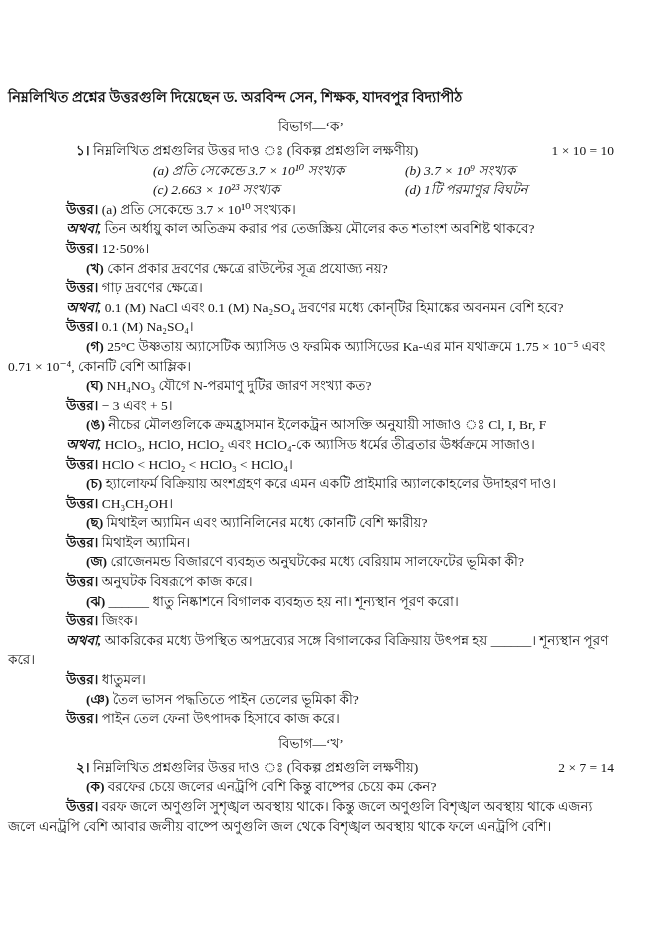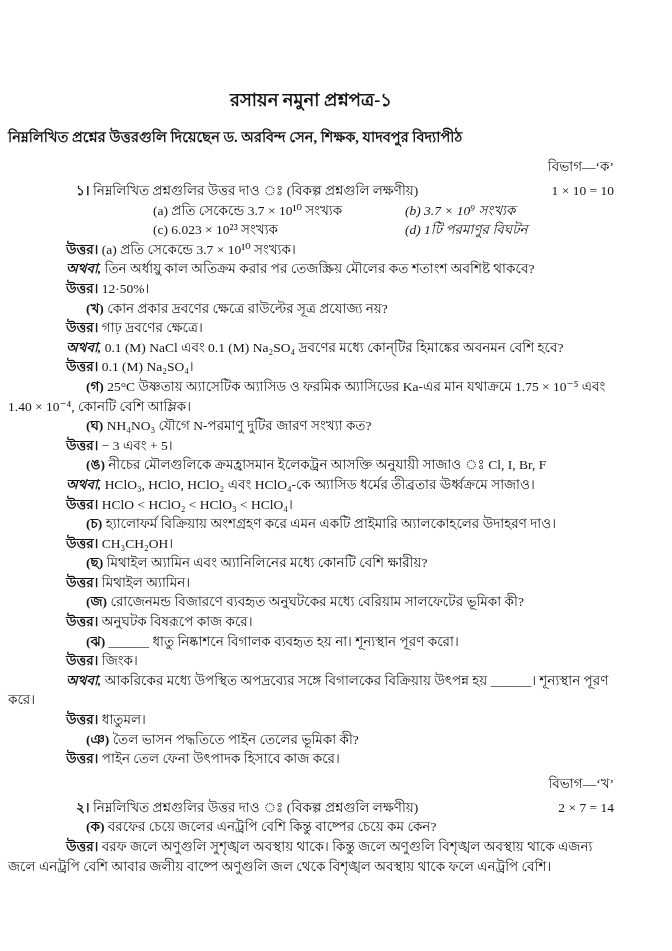--- a/index.html
+++ b/index.html
@@ -16,59 +16,58 @@
   .title{
     margin:0 0 9px 0;text-align:center;
     font-size:18px;font-weight:bold;
   }
   .byline{
     margin:0 0 6px 0;text-align:left;
     font-size:14.5px;font-weight:bold;
   }
   .body p{margin:0;font-size:13.5px;line-height:19.6px;}
   .section{
-    text-align:right;font-size:15.5px;line-height:22px !important;
+    text-align:center;font-size:15.5px;line-height:22px !important;
     margin:4px 0 3px 0 !important;
   }
   .item{text-indent:0;}
   .q{text-indent:78px;}
   .qhead{text-indent:68px;}
   .ans,.or{text-indent:58px;}
   .lbl{font-weight:bold;}
   .or .lbl{font-style:italic;text-align:right;}
   .marks{float:right;font-weight:normal;}
   .options{display:flex;padding-left:145px;}
-  .options .opt:first-child{width:252px;flex:none;}
+  .options .opt:first-child{width:252px;flex:none;font-style:italic;}
   .options .opt:last-child{flex:1;font-style:italic;}
 </style>
 </head>
 <body>
 
 <div class="page">
-  <h1 class="title">রসায়ন নমুনা প্রশ্নপত্র-১</h1>
   <p class="byline">নিম্নলিখিত প্রশ্নের উত্তরগুলি দিয়েছেন ড. অরবিন্দ সেন, শিক্ষক, যাদবপুর বিদ্যাপীঠ</p>
   <div class="body">
       <p class="section">বিভাগ—‘ক’</p>
       <p class="qhead item"><span class="marks">1 × 10 = 10</span><span class="lbl">১।</span><span> নিম্নলিখিত প্রশ্নগুলির উত্তর দাও ঃ (বিকল্প প্রশ্নগুলি লক্ষণীয়)</span></p>
       <p class="options">
         <span class="opt">(a) প্রতি সেকেন্ডে 3.7 × 10¹⁰ সংখ্যক</span>
         <span class="opt">(b) 3.7 × 10⁹ সংখ্যক</span>
       </p>
       <p class="options">
-        <span class="opt">(c) 6.023 × 10²³ সংখ্যক</span>
+        <span class="opt">(c) 2.663 × 10²³ সংখ্যক</span>
         <span class="opt">(d) 1টি পরমাণুর বিঘটন</span>
       </p>
       <p class="ans item"><span class="lbl">উত্তর।</span><span> (a) প্রতি সেকেন্ডে 3.7 × 10¹⁰ সংখ্যক।</span></p>
       <p class="or item"><span class="lbl">অথবা,</span><span> তিন অর্ধায়ু কাল অতিক্রম করার পর তেজস্ক্রিয় মৌলের কত শতাংশ অবশিষ্ট থাকবে?</span></p>
       <p class="ans item"><span class="lbl">উত্তর।</span><span> 12·50%।</span></p>
       <p class="q item"><span class="lbl">(খ)</span><span> কোন প্রকার দ্রবণের ক্ষেত্রে রাউল্টের সূত্র প্রযোজ্য নয়?</span></p>
       <p class="ans item"><span class="lbl">উত্তর।</span><span> গাঢ় দ্রবণের ক্ষেত্রে।</span></p>
       <p class="or item"><span class="lbl">অথবা,</span><span> 0.1 (M) NaCl এবং 0.1 (M) Na₂SO₄ দ্রবণের মধ্যে কোন্‌টির হিমাঙ্কের অবনমন বেশি হবে?</span></p>
       <p class="ans item"><span class="lbl">উত্তর।</span><span> 0.1 (M) Na₂SO₄।</span></p>
-      <p class="q item"><span class="lbl">(গ)</span><span> 25°C উষ্ণতায় অ্যাসেটিক অ্যাসিড ও ফরমিক অ্যাসিডের Ka-এর মান যথাক্রমে 1.75 × 10⁻⁵ এবং 1.40 × 10⁻⁴, কোনটি বেশি আম্লিক।</span></p>
+      <p class="q item"><span class="lbl">(গ)</span><span> 25°C উষ্ণতায় অ্যাসেটিক অ্যাসিড ও ফরমিক অ্যাসিডের Ka-এর মান যথাক্রমে 1.75 × 10⁻⁵ এবং 0.71 × 10⁻⁴, কোনটি বেশি আম্লিক।</span></p>
       <p class="q item"><span class="lbl">(ঘ)</span><span> NH₄NO₃ যৌগে N-পরমাণু দুটির জারণ সংখ্যা কত?</span></p>
       <p class="ans item"><span class="lbl">উত্তর।</span><span> − 3 এবং + 5।</span></p>
       <p class="q item"><span class="lbl">(ঙ)</span><span> নীচের মৌলগুলিকে ক্রমহ্রাসমান ইলেকট্রন আসক্তি অনুযায়ী সাজাও ঃ Cl, I, Br, F</span></p>
       <p class="or item"><span class="lbl">অথবা,</span><span> HClO₃, HClO, HClO₂ এবং HClO₄-কে অ্যাসিড ধর্মের তীব্রতার ঊর্ধ্বক্রমে সাজাও।</span></p>
       <p class="ans item"><span class="lbl">উত্তর।</span><span> HClO &lt; HClO₂ &lt; HClO₃ &lt; HClO₄।</span></p>
       <p class="q item"><span class="lbl">(চ)</span><span> হ্যালোফর্ম বিক্রিয়ায় অংশগ্রহণ করে এমন একটি প্রাইমারি অ্যালকোহলের উদাহরণ দাও।</span></p>
       <p class="ans item"><span class="lbl">উত্তর।</span><span> CH₃CH₂OH।</span></p>
       <p class="q item"><span class="lbl">(ছ)</span><span> মিথাইল অ্যামিন এবং অ্যানিলিনের মধ্যে কোনটি বেশি ক্ষারীয়?</span></p>
       <p class="ans item"><span class="lbl">উত্তর।</span><span> মিথাইল অ্যামিন।</span></p>
       <p class="q item"><span class="lbl">(জ)</span><span> রোজেনমন্ড বিজারণে ব্যবহৃত অনুঘটকের মধ্যে বেরিয়াম সালফেটের ভূমিকা কী?</span></p>

